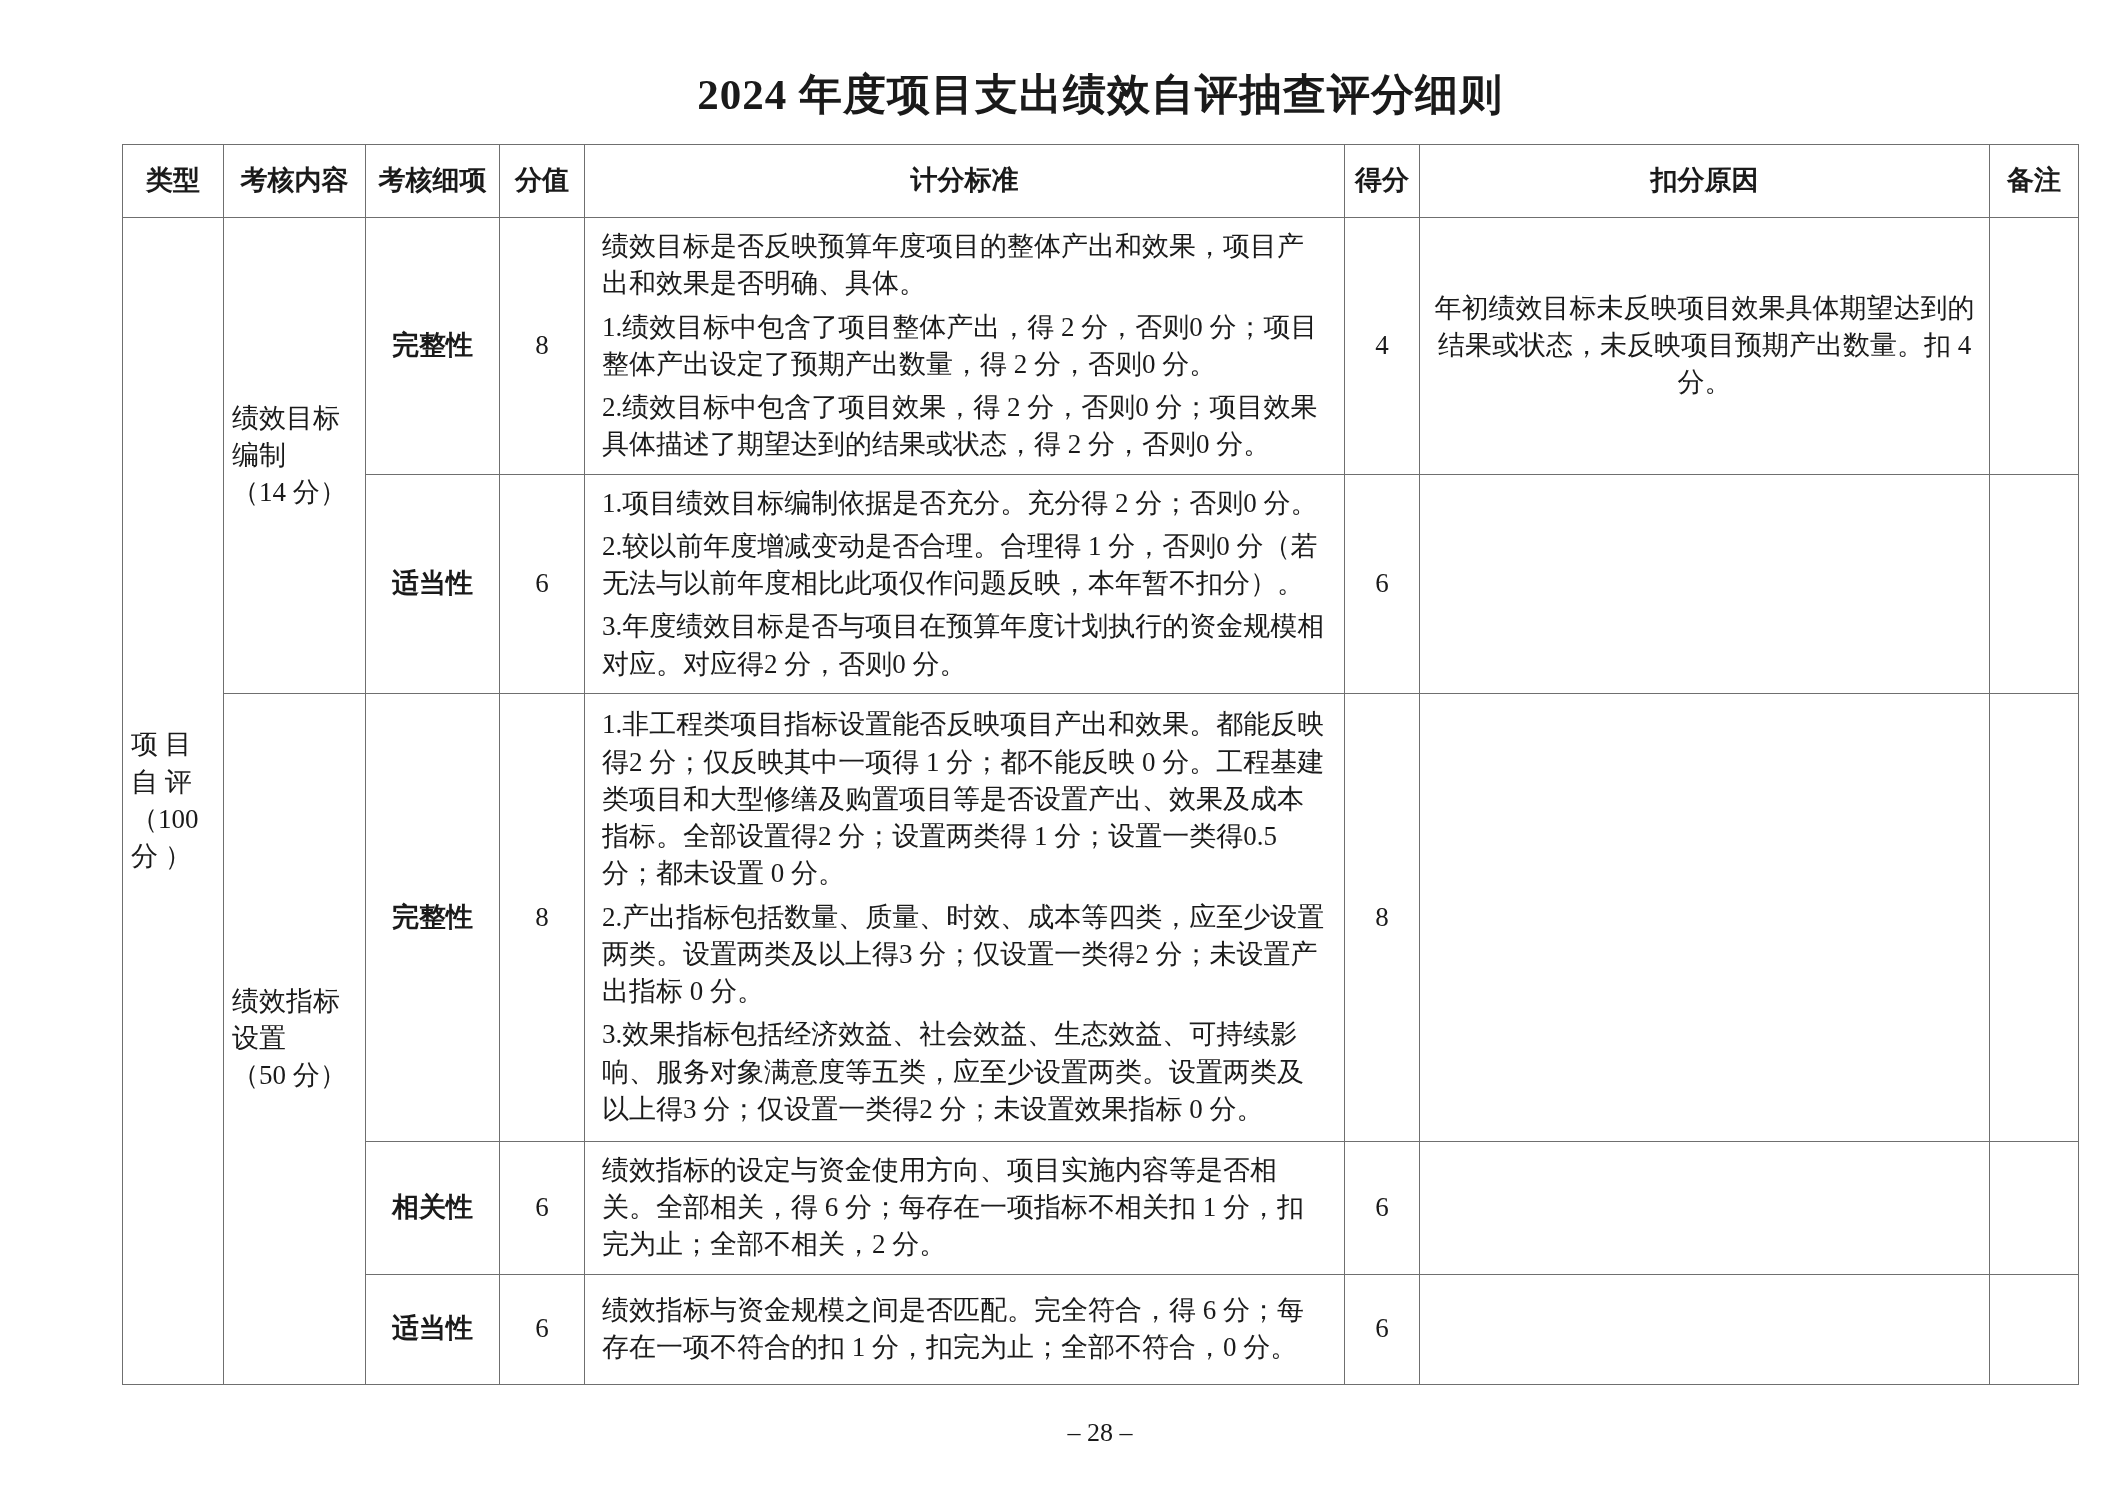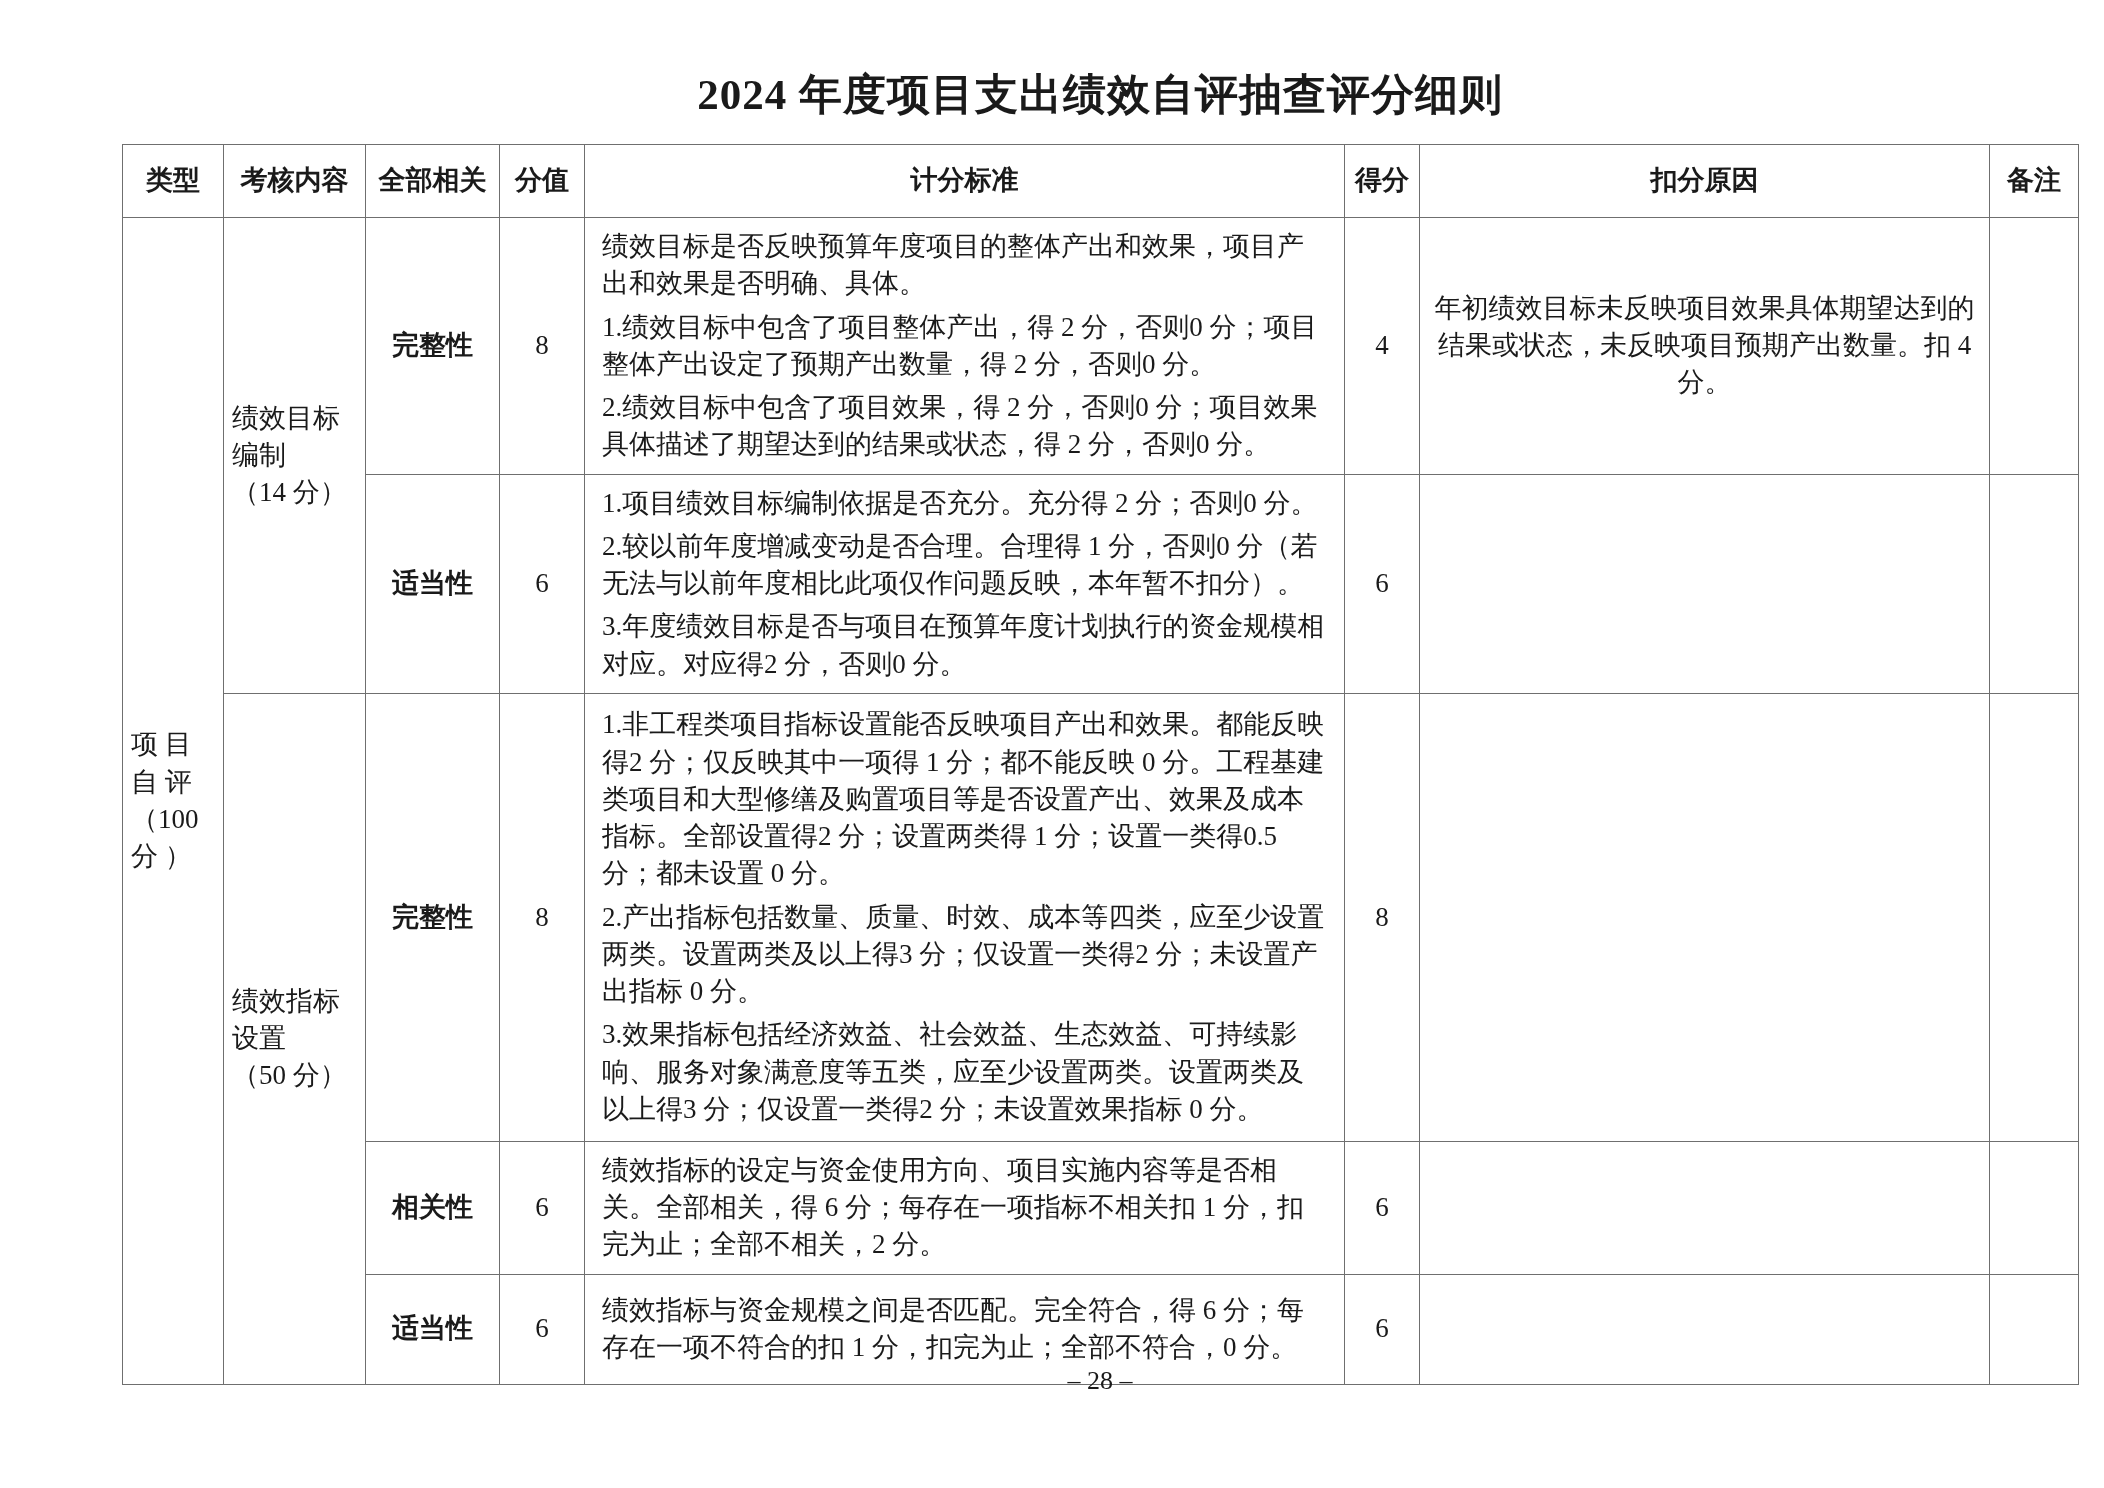--- a/index.html
+++ b/index.html
@@ -68,21 +68,21 @@
     text-align: center;
     padding: 8px 16px;
   }
   .num-cell {
     text-align: center;
     font-size: 28px;
   }
   .footer {
     position: absolute;
     left: 122px;
-    top: 1366px;
+    top: 1418px;
     width: 1956px;
     text-align: center;
     font-size: 26px;
   }
 </style>
 </head>
 <body>
 
 <div class="page">
   <div class="content">
@@ -97,21 +97,21 @@
         <col style="width:85px">
         <col style="width:760px">
         <col style="width:75px">
         <col style="width:570px">
         <col style="width:89px">
       </colgroup>
       <thead>
         <tr style="height:73px">
           <th>类型</th>
           <th>考核内容</th>
-          <th>全部相关</th>
+          <th>考核细项</th>
           <th>分值</th>
           <th>计分标准</th>
           <th>得分</th>
           <th>扣分原因</th>
           <th>备注</th>
         </tr>
       </thead>
       <tbody>
         <tr style="height:252px">
           <td rowspan="5" class="pre-cell">项 目

